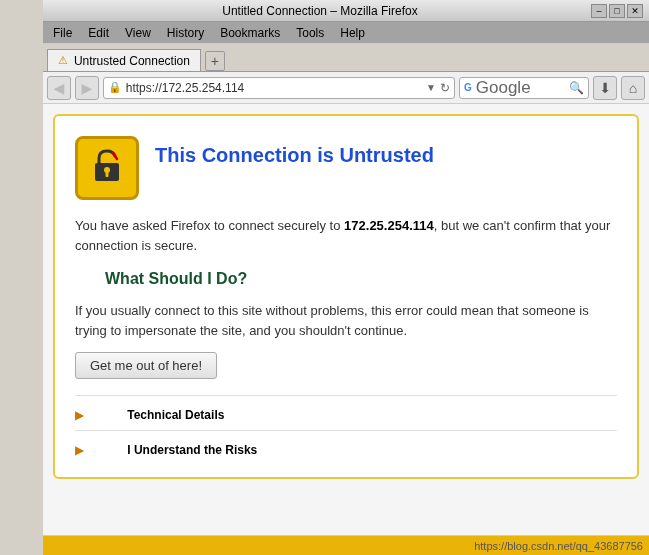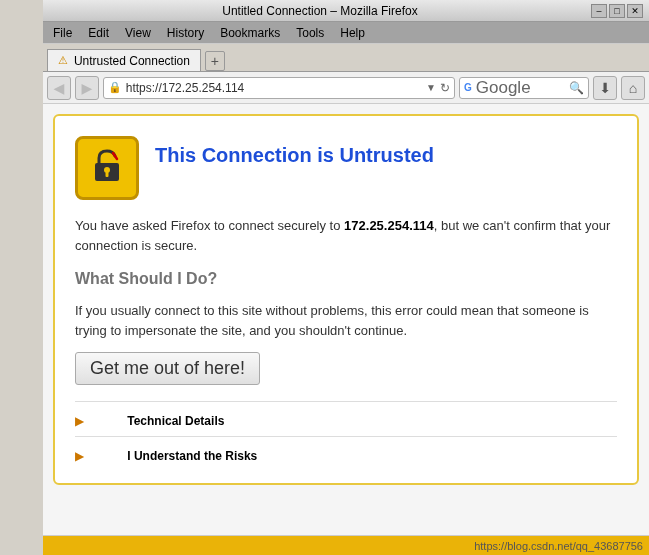--- a/index.html
+++ b/index.html
@@ -240,31 +240,32 @@
       margin-bottom: 12px;
     }
 
     .warning-body strong {
       color: #000;
     }
 
     .section-title {
       font-size: 16px;
       font-weight: bold;
-      color: #737373;
+      color: #14532d;
       margin-bottom: 10px;
+      margin-left: 30px;
     }
 
     .get-out-btn {
       display: inline-block;
       padding: 5px 14px;
       background: linear-gradient(to bottom, #f8f8f8, #e0e0e0);
       border: 1px solid #aaa;
       border-radius: 3px;
-      font-size: 18px;
+      font-size: 13px;
       color: #333;
       cursor: pointer;
       margin-bottom: 8px;
     }
 
     .collapsible-section {
       border-top: 1px solid #ddd;
       padding-top: 12px;
       margin-top: 8px;
       display: flex;

